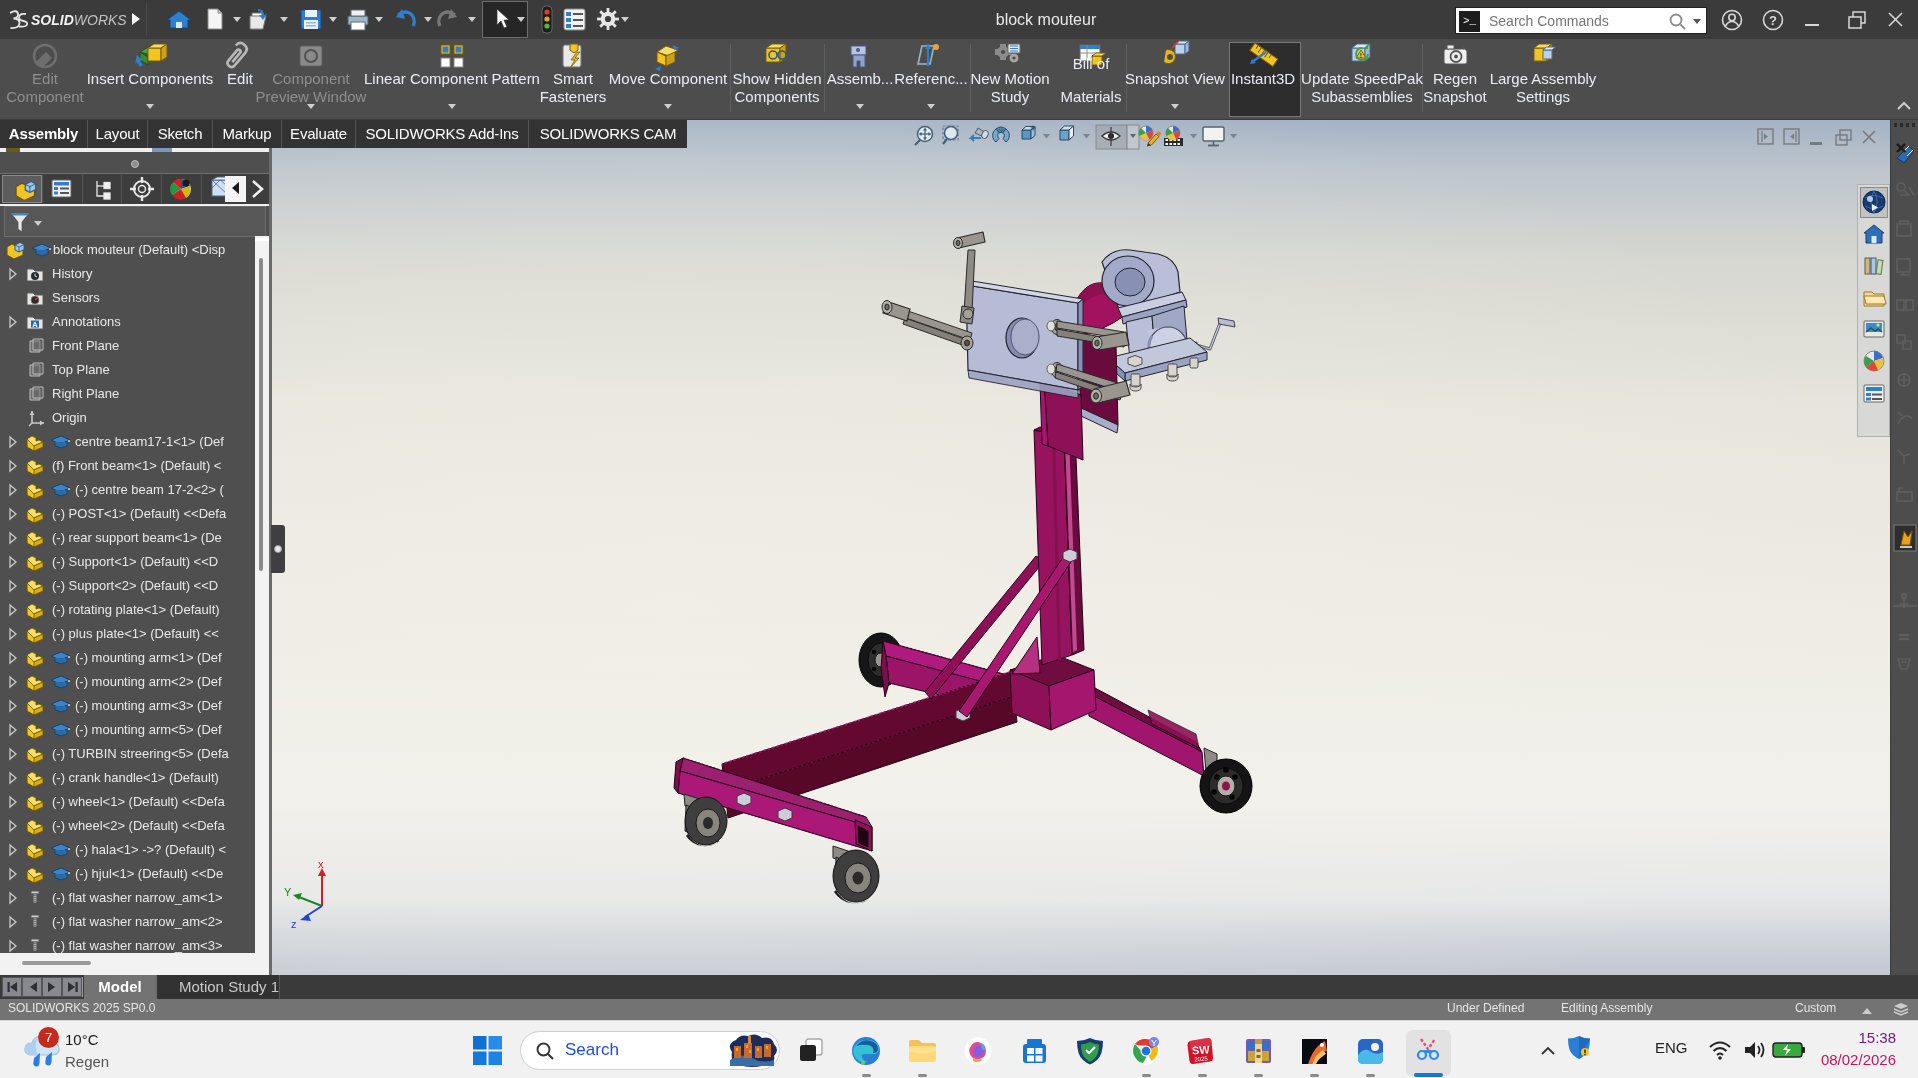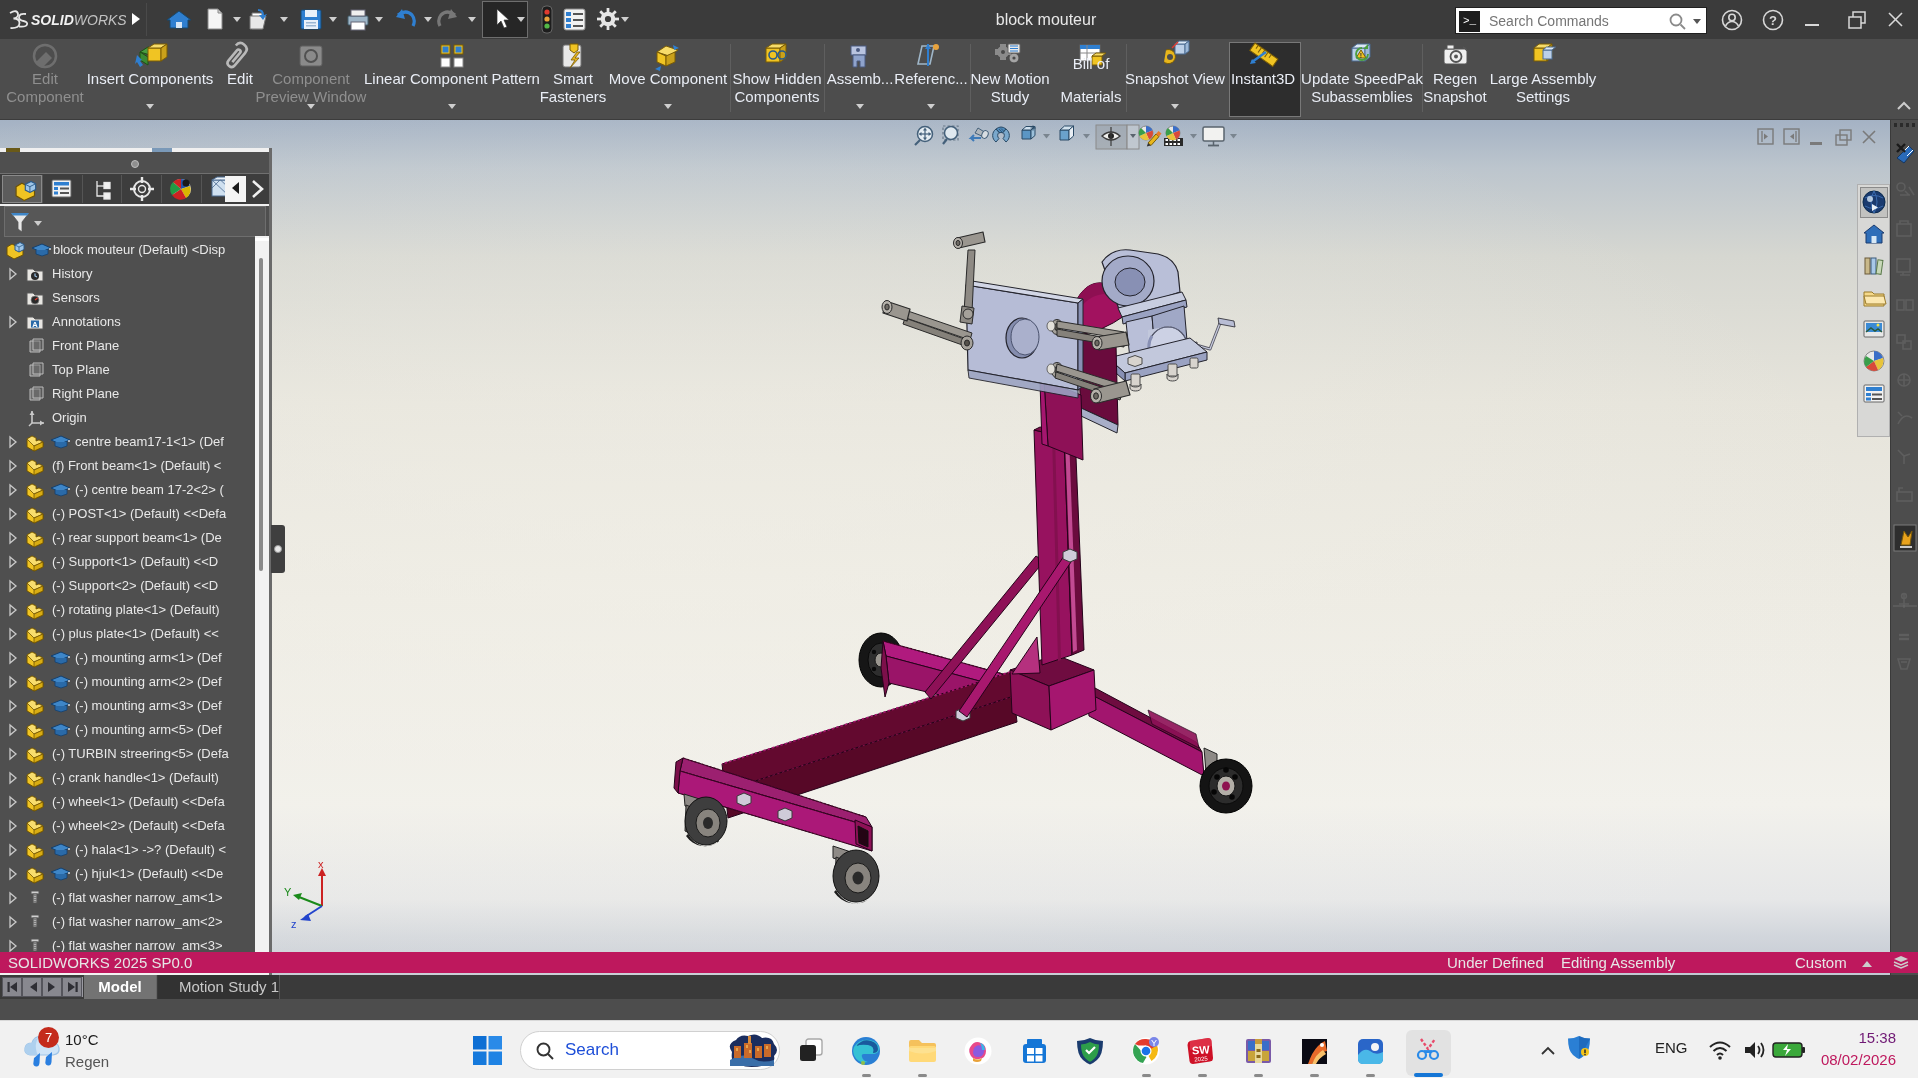--- a/index.html
+++ b/index.html
@@ -547,20 +547,29 @@
   <div class="caret" style="left:668px;top:65px"></div>
   <div class="caret" style="left:860px;top:65px"></div>
   <div class="caret" style="left:931px;top:65px"></div>
   <div class="caret" style="left:1175px;top:65px"></div>
 
   <svg class="abs" style="left:1896px;top:62px" width="16" height="10" viewBox="0 0 16 10">
     <path d="M2 8 L8 2 L14 8" fill="none" stroke="#ccc" stroke-width="2"></path>
   </svg>
 </div>
 
+<div class="abs" style="left:0;top:120px;width:687px;height:28px;background:#333;color:#fff;font-size:15px;letter-spacing:-0.2px">
+  <div class="abs" style="left:0;top:0;width:88px;height:28px;line-height:27px;text-align:center;font-weight:bold;border-right:1px solid #555">Assembly</div>
+  <div class="abs" style="left:88px;top:0;width:60px;height:28px;line-height:27px;text-align:center;border-right:1px solid #555">Layout</div>
+  <div class="abs" style="left:148px;top:0;width:65px;height:28px;line-height:27px;text-align:center;border-right:1px solid #555">Sketch</div>
+  <div class="abs" style="left:213px;top:0;width:69px;height:28px;line-height:27px;text-align:center;border-right:1px solid #555">Markup</div>
+  <div class="abs" style="left:282px;top:0;width:74px;height:28px;line-height:27px;text-align:center;border-right:1px solid #555">Evaluate</div>
+  <div class="abs" style="left:356px;top:0;width:173px;height:28px;line-height:27px;text-align:center;border-right:1px solid #555">SOLIDWORKS Add-Ins</div>
+  <div class="abs" style="left:529px;top:0;width:158px;height:28px;line-height:27px;text-align:center">SOLIDWORKS CAM</div>
+</div>
 
 <div class="abs" style="left:0;top:148px;width:272px;height:827px;background:#4f4f4f;overflow:hidden">
 
   <div class="abs" style="left:0;top:0;width:272px;height:4px;background:#f0f0f0"></div>
   <div class="abs" style="left:6px;top:0;width:14px;height:4px;background:#6a5a18"></div>
   <div class="abs" style="left:152px;top:0;width:20px;height:4px;background:#7a99b8"></div>
 
   <div class="abs" style="left:131px;top:12px;width:8px;height:8px;border-radius:50%;background:#8f8f8f;border:1px solid #bdbdbd"></div>
   <div class="abs" style="left:0;top:25px;width:272px;height:1px;background:#707070"></div>
 
@@ -1042,21 +1051,21 @@
             <path d="M46 5 L53 10 L46 15 Z"></path>
             <path d="M66 5 L73 10 L66 15 Z"></path>
             <rect x="73.5" y="5" width="2.2" height="10"></rect>
           </g>
     </svg>
   </div>
   <div class="abs" style="left:84px;top:0;width:73px;height:24px;background:#737373;border-right:1px solid #666;color:#fff;font-weight:bold;font-size:15px;text-align:center;line-height:23px">Model</div>
   <div class="abs" style="left:158px;top:0;width:122px;height:24px;background:#323232;border-right:1px solid #555;color:#c9c9c9;font-size:15px;text-align:right;line-height:23px">Motion Study 1</div>
 </div>
 
-<div class="abs" style="left:0;top:952px;width:1918px;height:21px;background:#be185d;color:#e6e6e6;font-size:15px">
+<div class="abs" style="left:0;top:999px;width:1918px;height:21px;background:#737373;color:#e6e6e6;font-size:12px">
   <div class="abs" style="left:8px;top:2px">SOLIDWORKS 2025 SP0.0</div>
   <div class="abs" style="left:1447px;top:2px">Under Defined</div>
   <div class="abs" style="left:1561px;top:2px">Editing Assembly</div>
   <div class="abs" style="left:1795px;top:2px">Custom</div>
   <div class="abs" style="left:1862px;top:9px;width:0;height:0;border-left:5px solid transparent;border-right:5px solid transparent;border-bottom:6px solid #ccc"></div>
   <svg class="abs" style="left:1892px;top:3px" width="18" height="15" viewBox="0 0 18 15">
     <path d="M2 10 L9 13 L16 10 M2 7 L9 10 L16 7" fill="none" stroke="#ccc" stroke-width="1.4"></path>
     <path d="M2 4 L9 1 L16 4 L9 7 Z" fill="#ccc"></path>
   </svg>
 </div>

